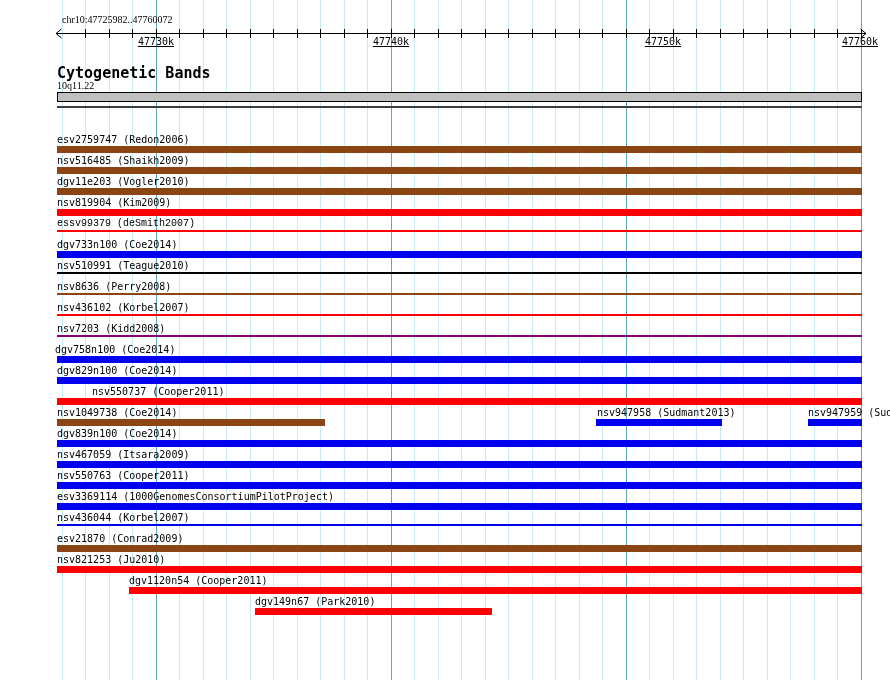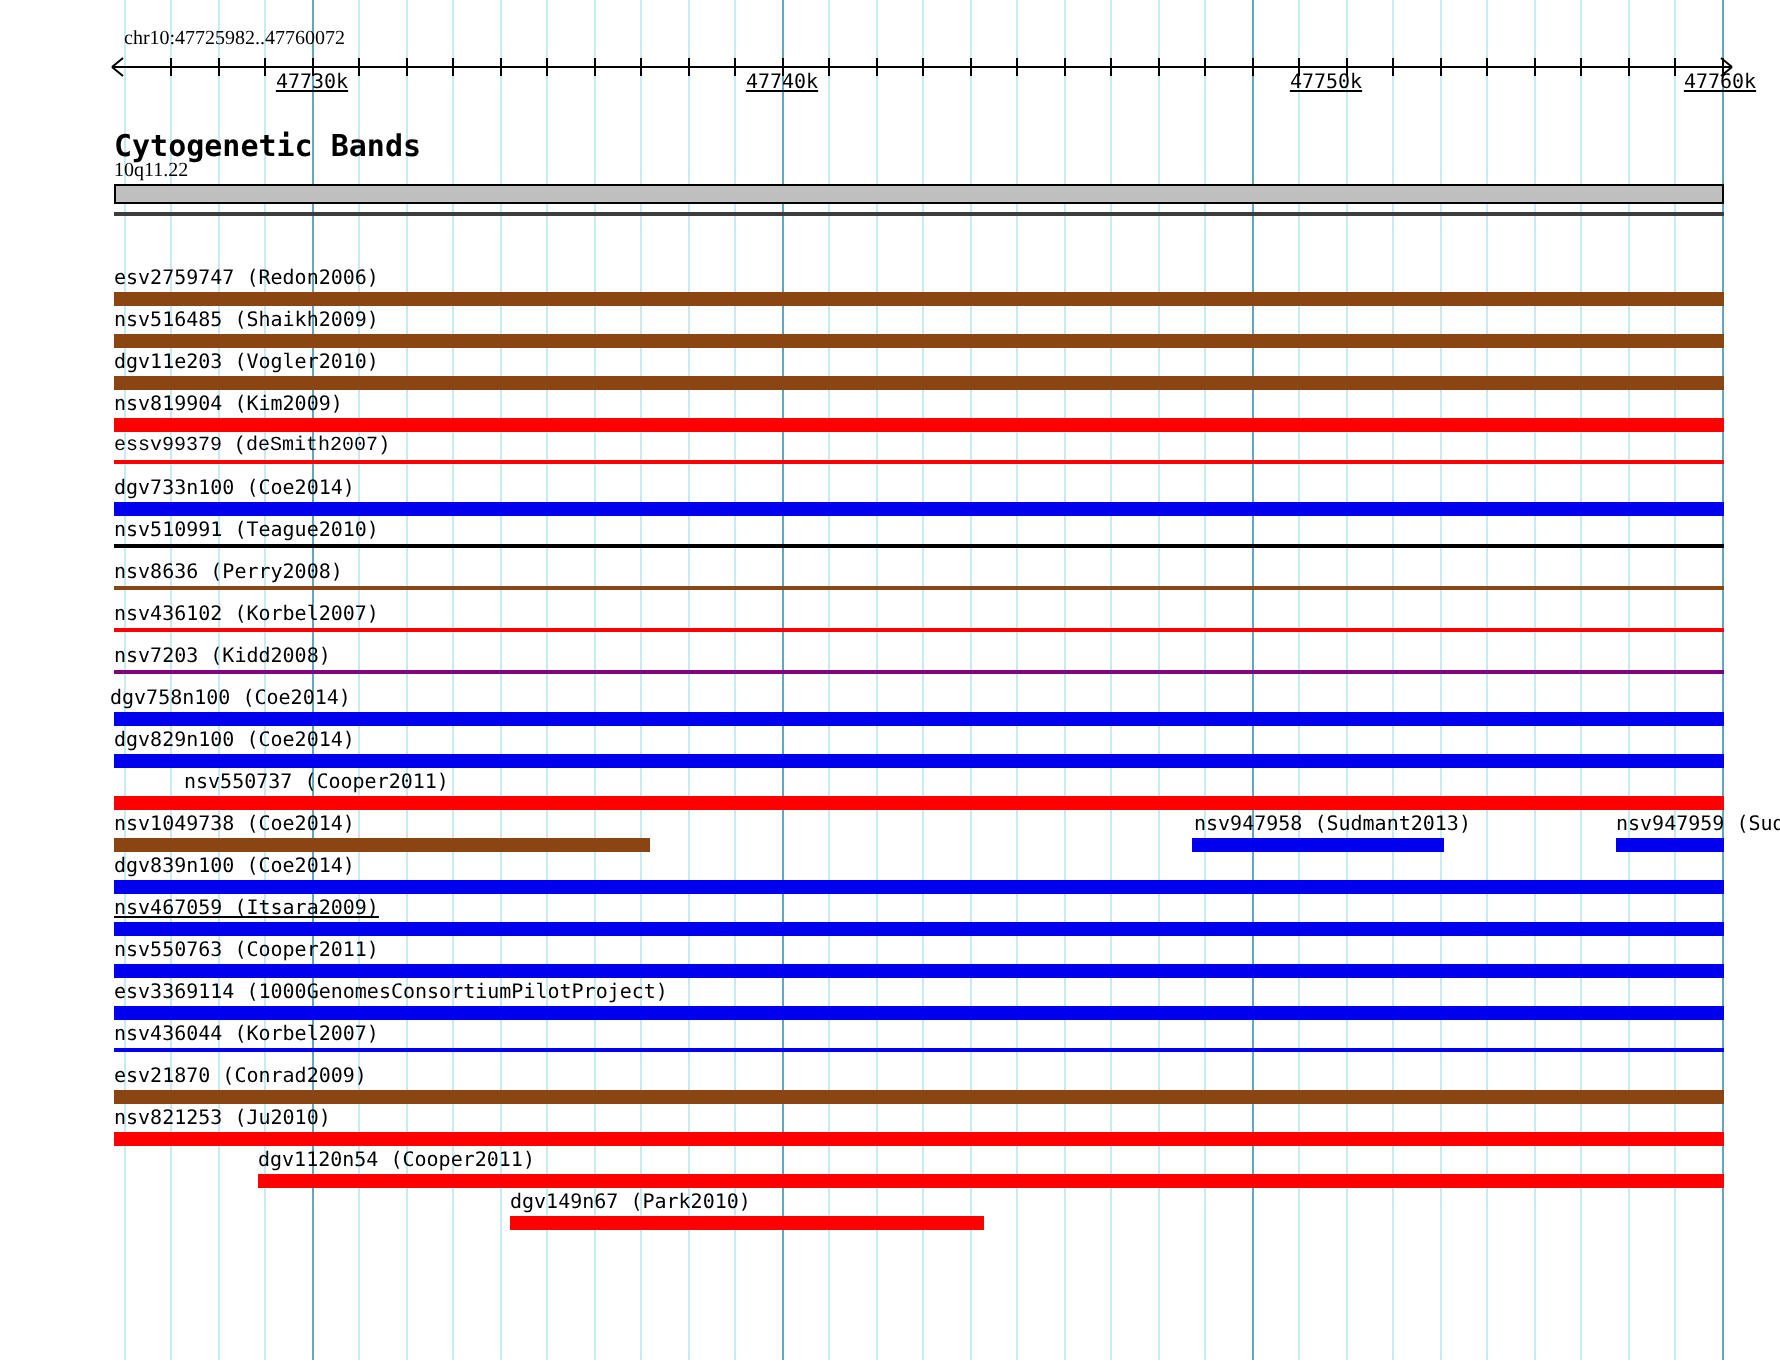--- a/index.html
+++ b/index.html
@@ -145,21 +145,21 @@
       <div class="vlabel" style="left: 57px; top: 386px; margin-left: 35px;">nsv550737 (Cooper2011)</div>
       <div class="vbar" style="left: 57px; width: 805px; top: 398px; height: 7px; background: rgb(255, 0, 0);"></div>
       <div class="vlabel" style="left: 57px; top: 407px;">nsv1049738 (Coe2014)</div>
       <div class="vbar" style="left: 57px; width: 268px; top: 419px; height: 7px; background: rgb(139, 69, 19);"></div>
       <div class="vlabel" style="left: 597px; top: 407px;">nsv947958 (Sudmant2013)</div>
       <div class="vbar" style="left: 596px; width: 126px; top: 419px; height: 7px; background: rgb(0, 0, 238);"></div>
       <div class="vlabel" style="left: 808px; top: 407px;">nsv947959 (Sudmant2013)</div>
       <div class="vbar" style="left: 808px; width: 54px; top: 419px; height: 7px; background: rgb(0, 0, 238);"></div>
       <div class="vlabel" style="left: 57px; top: 428px;">dgv839n100 (Coe2014)</div>
       <div class="vbar" style="left: 57px; width: 805px; top: 440px; height: 7px; background: rgb(0, 0, 238);"></div>
-      <div class="vlabel" style="left: 57px; top: 449px; text-decoration: underline;">nsv467059 (Itsara2009)</div>
+      <div class="vlabel" style="left: 57px; top: 449px;">nsv467059 (Itsara2009)</div>
       <div class="vbar" style="left: 57px; width: 805px; top: 461px; height: 7px; background: rgb(0, 0, 238);"></div>
       <div class="vlabel" style="left: 57px; top: 470px;">nsv550763 (Cooper2011)</div>
       <div class="vbar" style="left: 57px; width: 805px; top: 482px; height: 7px; background: rgb(0, 0, 238);"></div>
       <div class="vlabel" style="left: 57px; top: 491px;">esv3369114 (1000GenomesConsortiumPilotProject)</div>
       <div class="vbar" style="left: 57px; width: 805px; top: 503px; height: 7px; background: rgb(0, 0, 238);"></div>
       <div class="vlabel" style="left: 57px; top: 512px;">nsv436044 (Korbel2007)</div>
       <div class="vbar" style="left: 57px; width: 805px; top: 524px; height: 2px; background: rgb(0, 0, 238);"></div>
       <div class="vlabel" style="left: 57px; top: 533px;">esv21870 (Conrad2009)</div>
       <div class="vbar" style="left: 57px; width: 805px; top: 545px; height: 7px; background: rgb(139, 69, 19);"></div>
       <div class="vlabel" style="left: 57px; top: 554px;">nsv821253 (Ju2010)</div>

